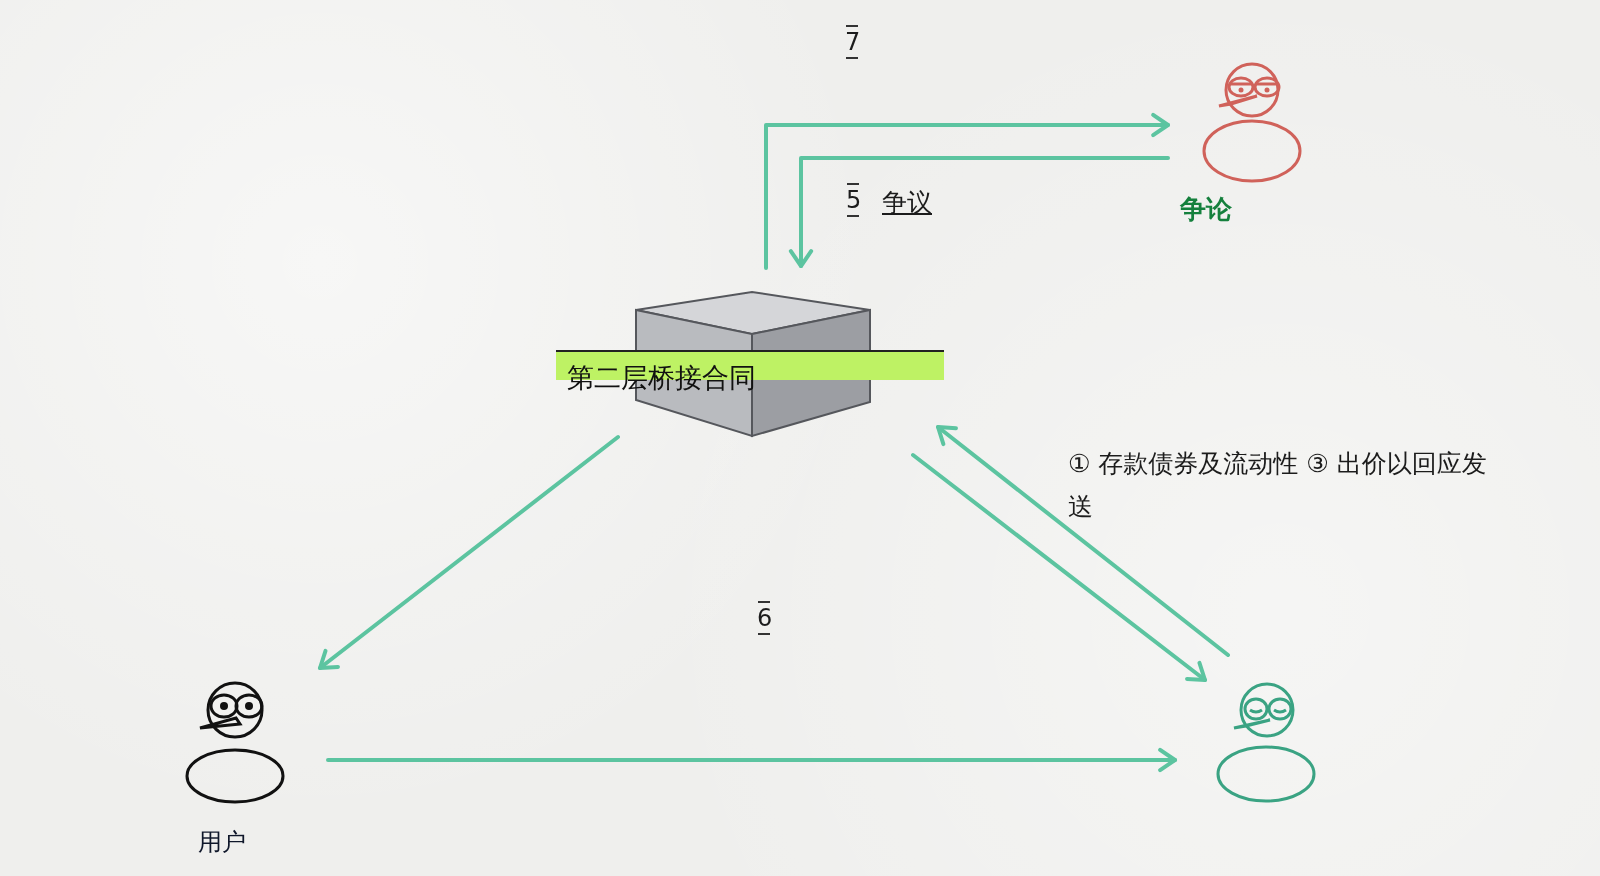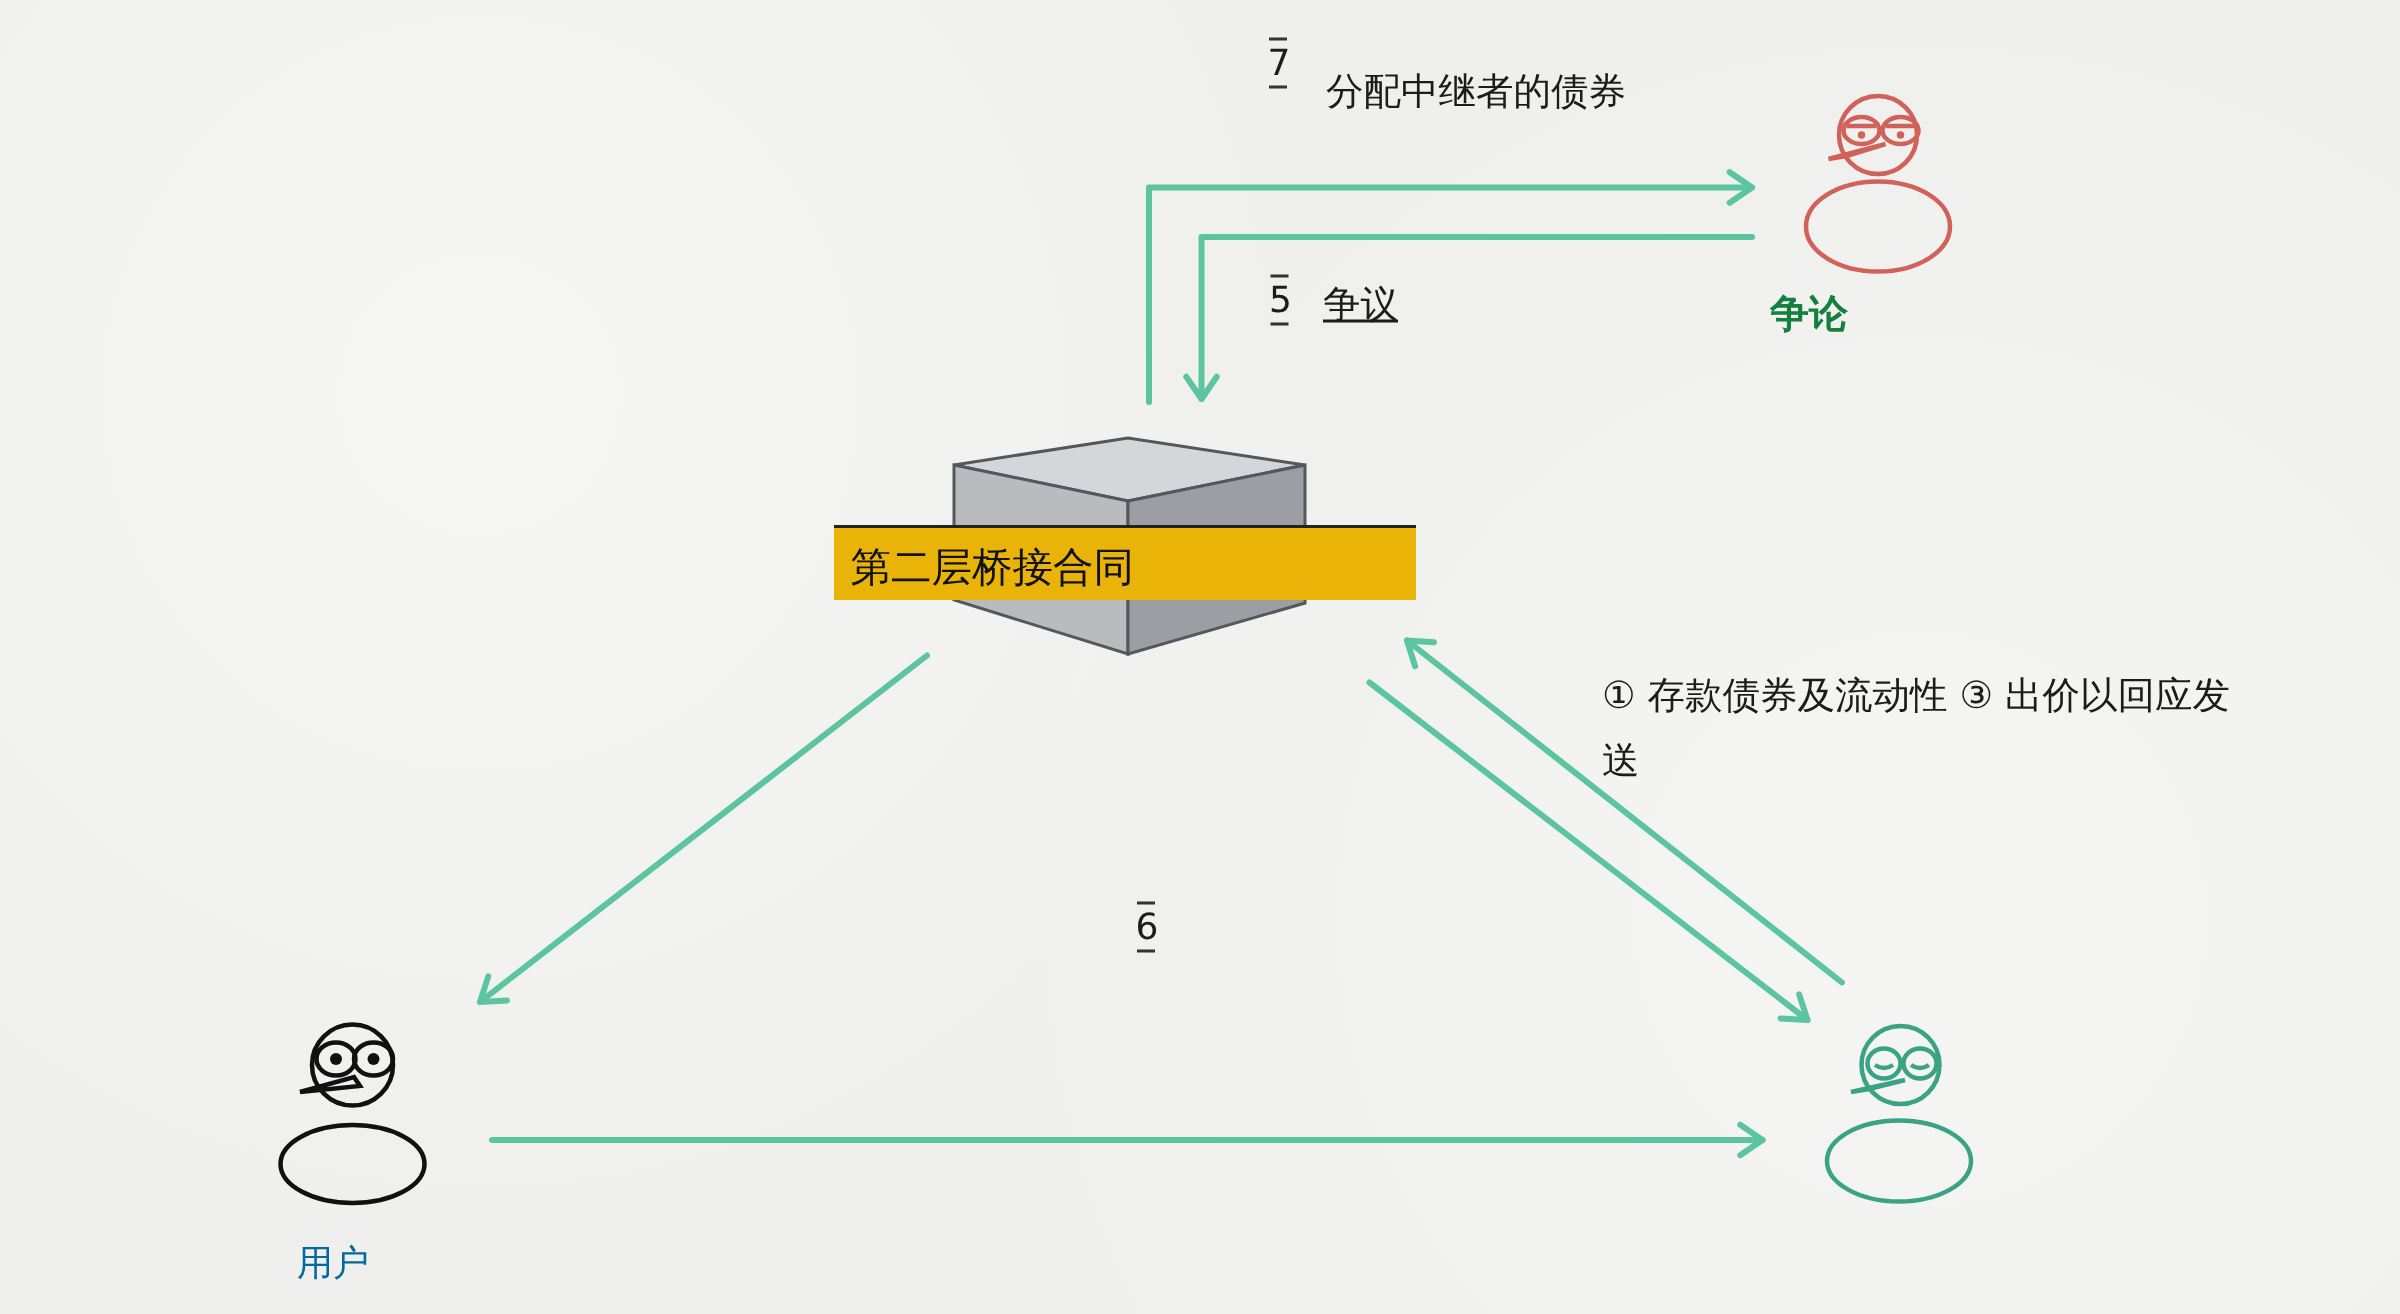--- a/index.html
+++ b/index.html
@@ -20,22 +20,22 @@
   svg.arrows { position: absolute; left: 0; top: 0; }
   .lbl { position: absolute; white-space: nowrap; font-size: 26px; color: #1c1c1c; }
   .lbl.small { font-size: 25px; }
   .num-mark { position: absolute; font-size: 24px; color: #1c1c1c; }
   .num-mark::before, .num-mark::after {
     content: ""; position: absolute; left: 1px; width: 12px; height: 2px; background: #333;
   }
   .num-mark::before { top: -3px; }
   .num-mark::after { bottom: -3px; }
   .contract-banner {
-    position: absolute; left: 556px; top: 350px; width: 388px; height: 50px;
-    background: #eab308; border-top: 2px solid #222;
+    position: absolute; left: 556px; top: 350px; width: 388px; height: 30px;
+    background: #bef264; border-top: 2px solid #222;
     box-sizing: border-box;
   }
   .contract-banner span {
     position: absolute; left: 11px; top: 8px; font-size: 27px; color: #111;
   }
   .role-lbl { position: absolute; font-size: 26px; }
   .cube { position: absolute; left: 630px; top: 290px; }
   .person { position: absolute; }
 </style>
 </head>
@@ -101,37 +101,36 @@
     <g fill="none" stroke="#111" stroke-width="3">
       <circle cx="55" cy="30" r="27"></circle>
       <ellipse cx="44" cy="26" rx="13" ry="11"></ellipse>
       <ellipse cx="69" cy="26" rx="13" ry="11"></ellipse>
       <path d="M20 48 L56 38 L60 44 Z"></path>
       <ellipse cx="55" cy="96" rx="48" ry="26"></ellipse>
     </g>
     <circle cx="44" cy="26" r="4" fill="#111"></circle>
     <circle cx="69" cy="26" r="4" fill="#111"></circle>
   </svg>
-  <div class="role-lbl" style="left:198px; top:826px; font-size:24px; color:#0369a1;">用户</div>
+  <div class="role-lbl" style="left:198px; top:826px; font-size:24px; color:#0f172a;">用户</div>
 
   <svg class="person" style="left:1210px; top:680px;" width="115" height="130">
     <g fill="none" stroke="#3aa383" stroke-width="3">
       <circle cx="57" cy="30" r="26"></circle>
       <ellipse cx="46" cy="29" rx="11" ry="10"></ellipse>
       <ellipse cx="70" cy="29" rx="11" ry="10"></ellipse>
       <path d="M40 30 q6 4 12 0"></path>
       <path d="M64 30 q6 4 12 0"></path>
       <path d="M24 48 L60 40 L36 46 Z"></path>
       <ellipse cx="56" cy="94" rx="48" ry="27"></ellipse>
     </g>
   </svg>
   <div class="role-lbl" style="left:1203px; top:876px; color:#b91c1c;">中继器</div>
 
   <div class="num-mark" style="left:845px; top:28px;">7</div>
-  <div class="lbl small" style="left:884px; top:44px;">分配中继者的债券</div>
 
   <div class="num-mark" style="left:846px; top:186px;">5</div>
   <div class="lbl small" style="left:882px; top:186px;text-decoration:underline;">争议</div>
 
 
   <div class="lbl small" style="left:1068px; top:447px;">① 存款债券及流动性 ③ 出价以回应发</div>
   <div class="lbl small" style="left:1068px; top:490px;">送</div>
 
   <div class="num-mark" style="left:757px; top:604px;">6</div>
 

